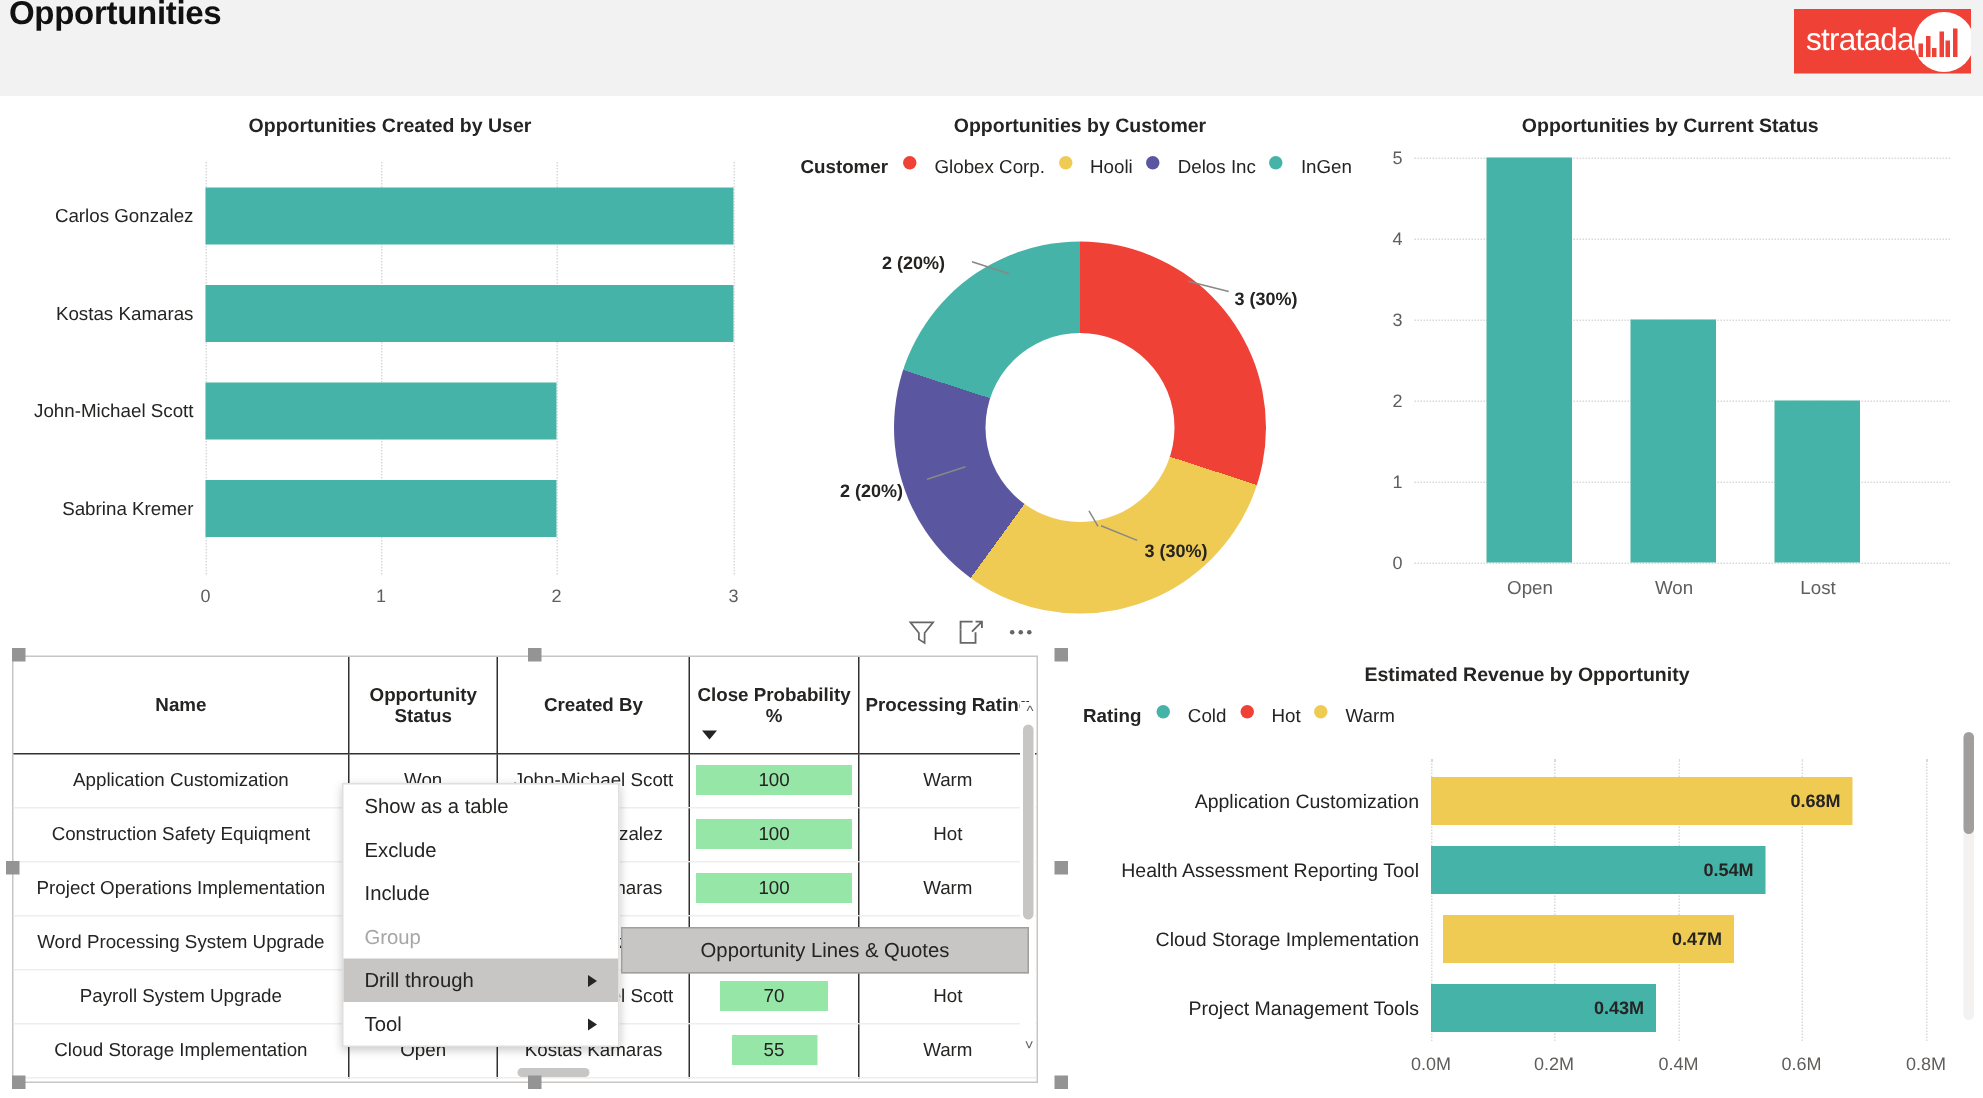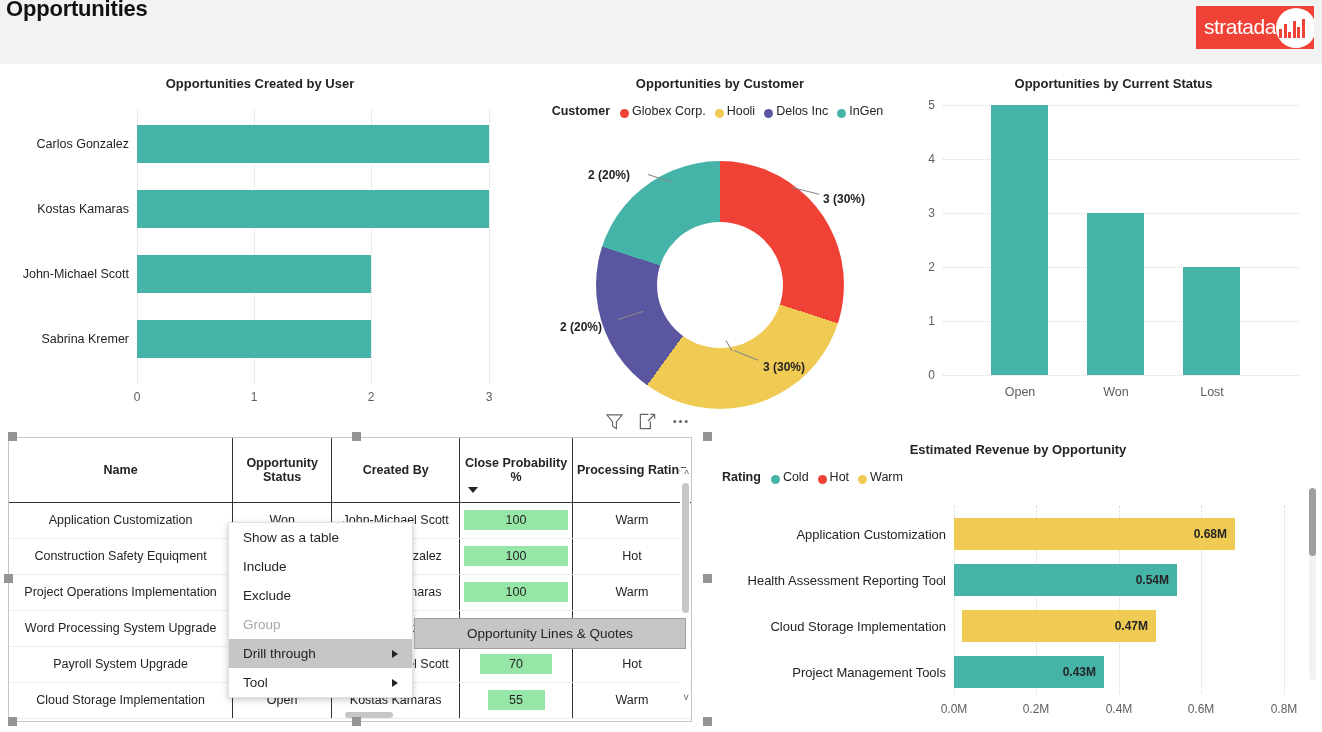--- a/index.html
+++ b/index.html
@@ -52,21 +52,21 @@
   }
   .hb-bar { position:absolute; background:#45b3a8; }
   .gridline { position:absolute; width:0; border-left:1px dotted #d9d9d9; }
   .axis-tick {
     position:absolute; font-size:12px; color:#605e5c; transform:translateX(-50%);
   }
 
   
   .legend { display:flex; align-items:center; gap:4px; font-size:12.5px; color:#252423;}
   .legend-title { font-weight:bold; margin-right:6px; font-size:12.5px;}
-  .legend-item { display:flex; align-items:flex-end; gap:3px; margin-right:5px; }
+  .legend-item { display:flex; align-items:flex-start; gap:12px; margin-right:5px; }
   .dot { width:9px; height:9px; border-radius:50%; display:inline-block; }
 
   
   .donut-wrap { position:absolute; }
   .donut { position:absolute; border-radius:50%; }
   .donut-hole {
     position:absolute; border-radius:50%; background:#fff;
     left:50%; top:50%; transform:translate(-50%,-50%);
   }
   .donut-lbl {
@@ -409,22 +409,22 @@
   <div class="handle" style="left:352px;top:432px;"></div>
   <div class="handle" style="left:703px;top:432px;"></div>
   <div class="handle" style="left:4px;top:574px;"></div>
   <div class="handle" style="left:703px;top:574px;"></div>
   <div class="handle" style="left:8px;top:717px;"></div>
   <div class="handle" style="left:352px;top:717px;"></div>
   <div class="handle" style="left:703px;top:717px;"></div>
 
   <div class="ctx">
     <div class="ctx-item">Show as a table</div>
+    <div class="ctx-item">Exclude</div>
     <div class="ctx-item">Include</div>
-    <div class="ctx-item">Exclude</div>
     <div class="ctx-item disabled">Group</div>
     <div class="ctx-item active">
       <span>Drill through</span>
       <span class="ctx-arrow"></span>
     </div>
     <div class="ctx-item">
       <span>Tool</span>
       <span class="ctx-arrow"></span>
     </div>
 

